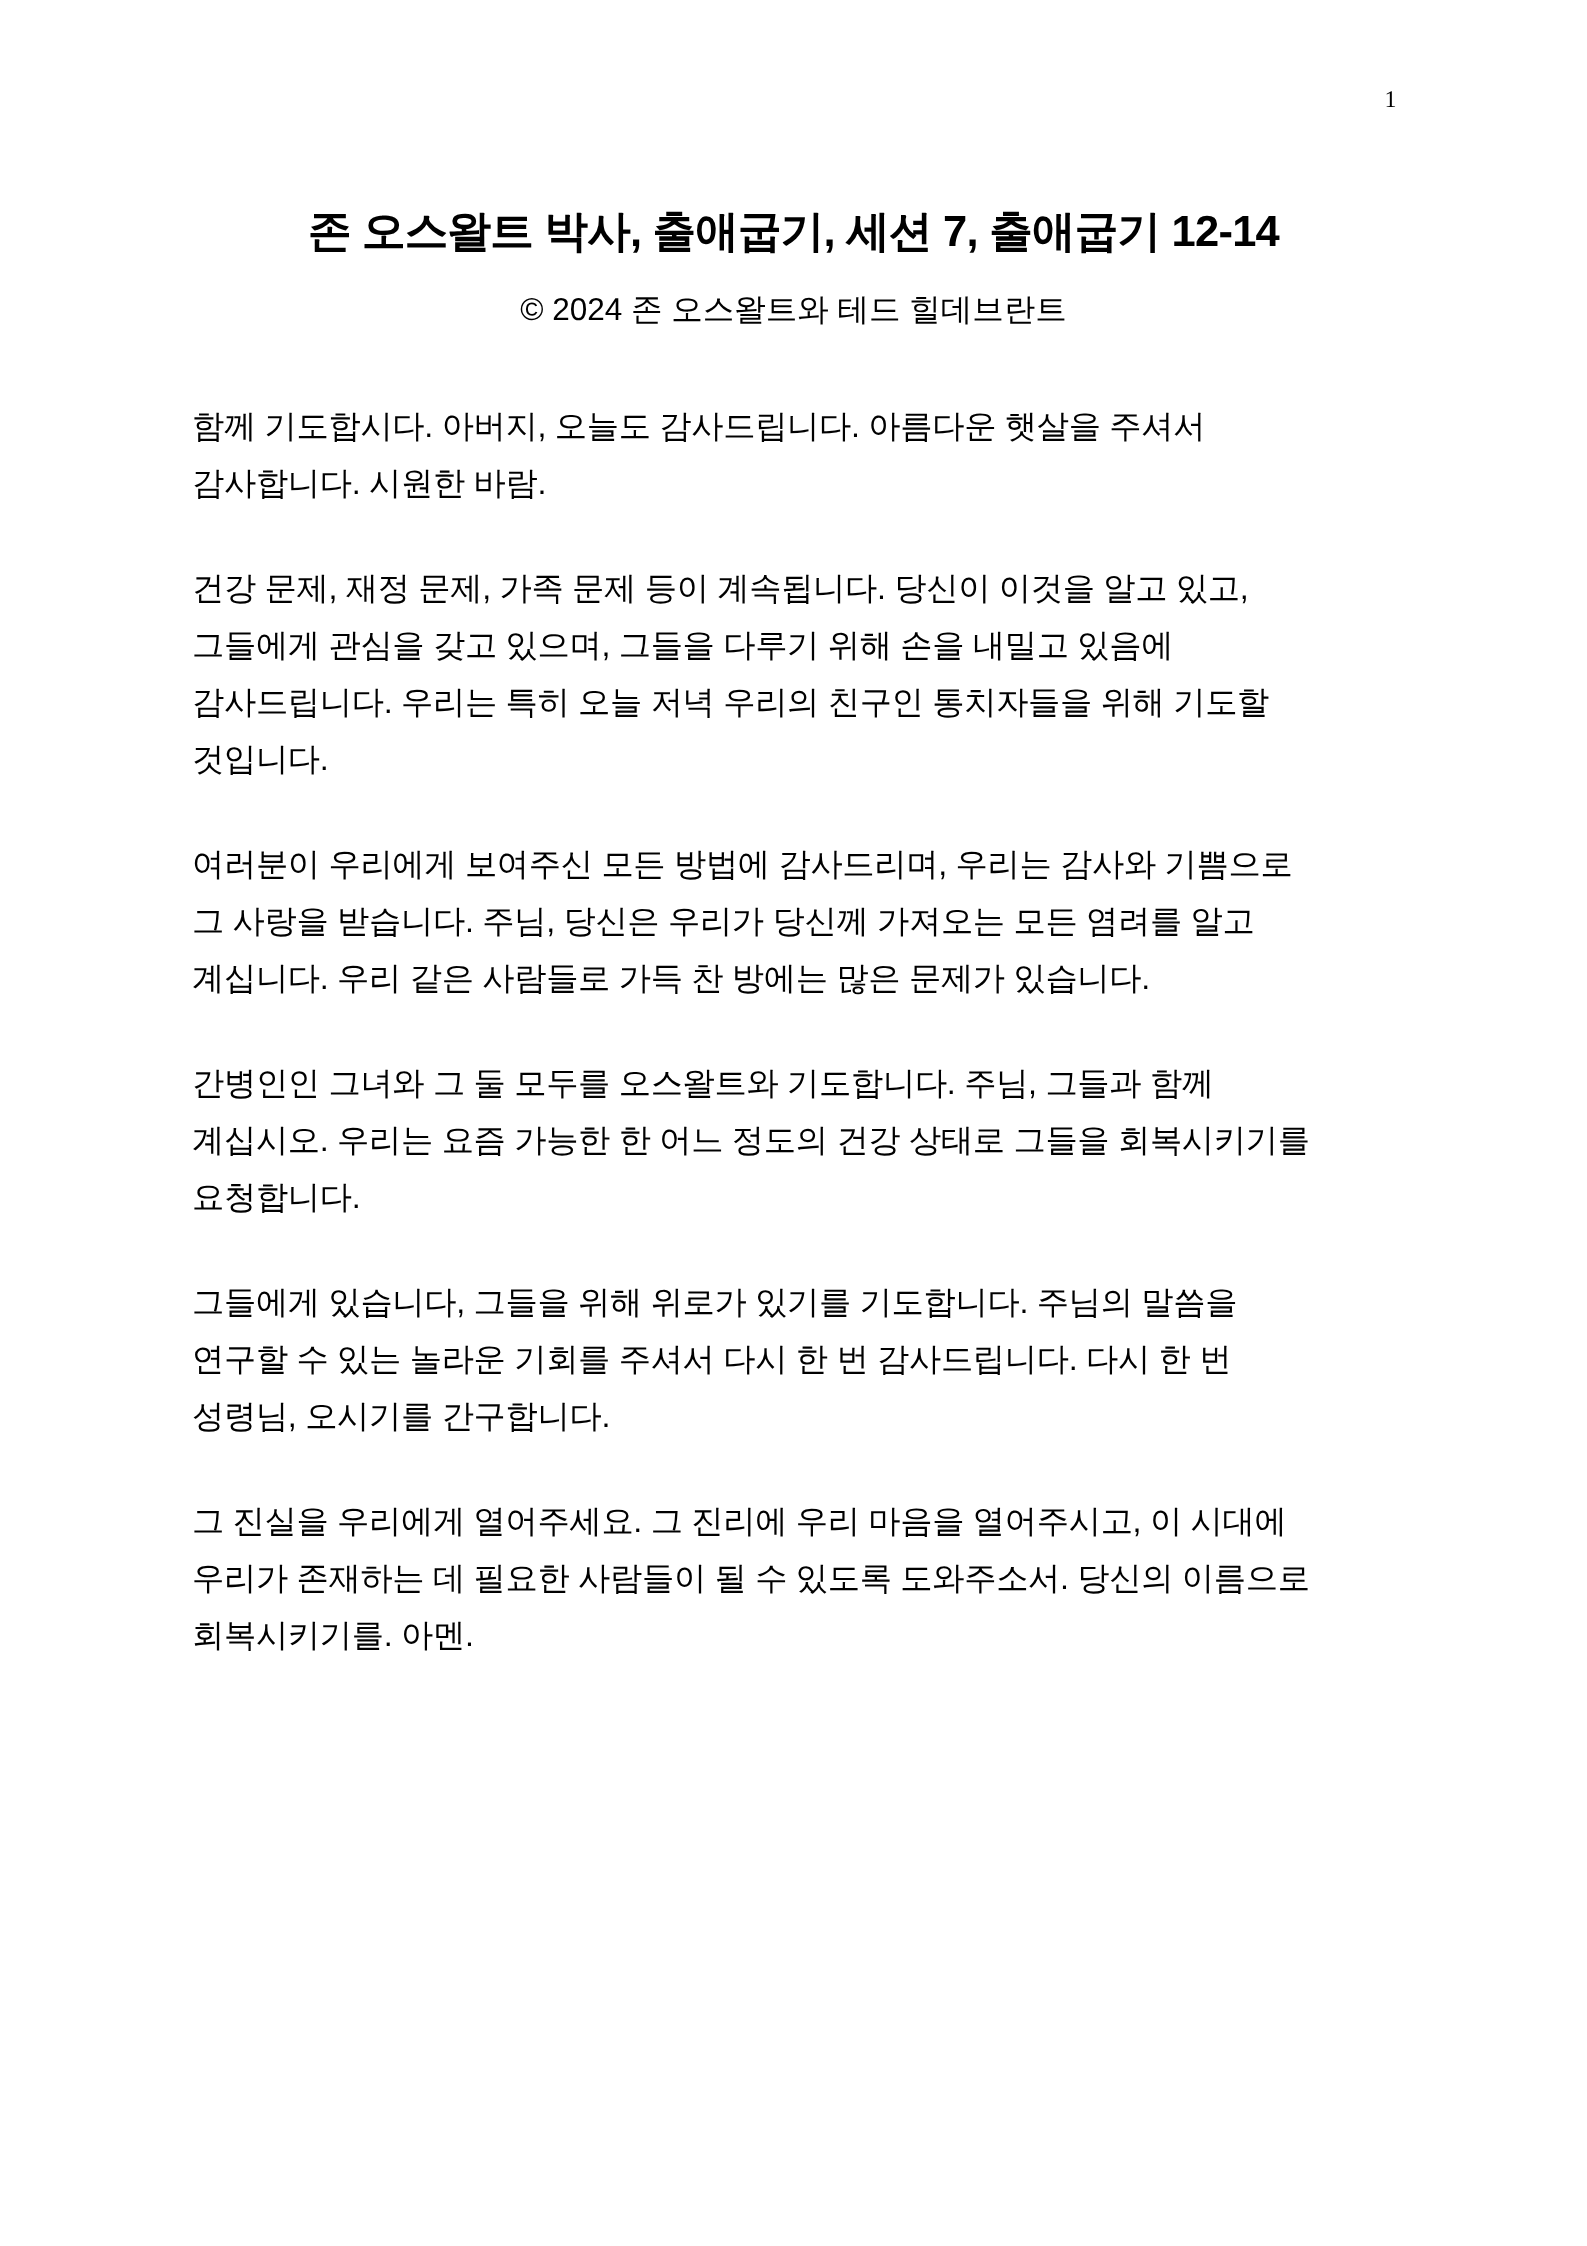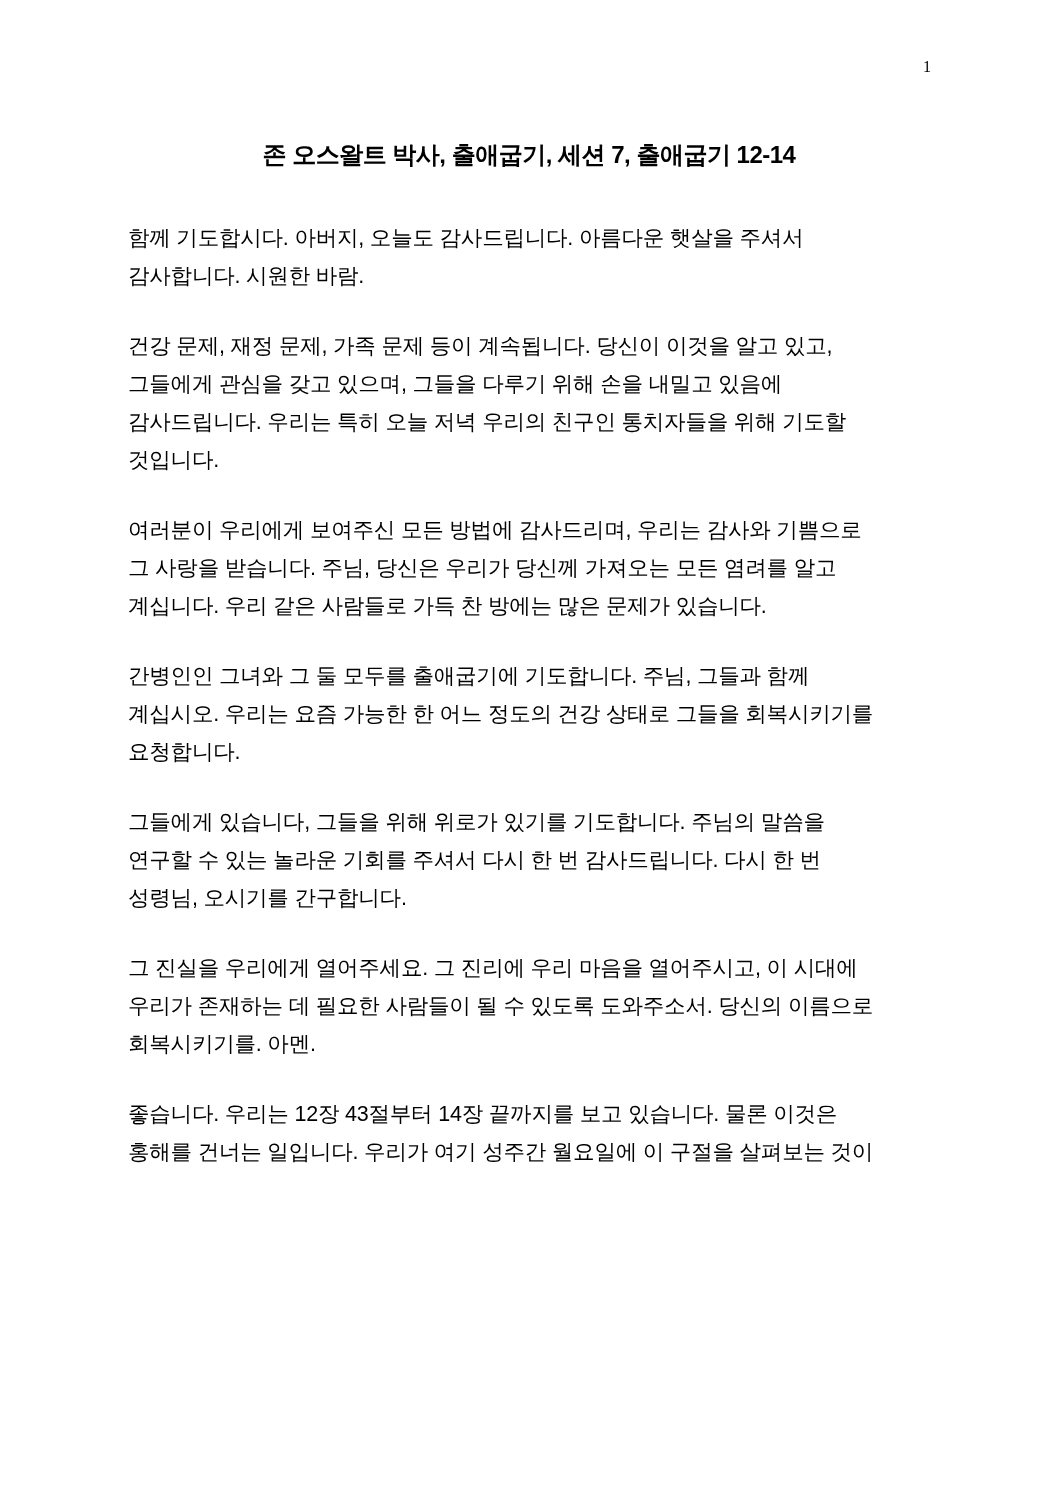--- a/index.html
+++ b/index.html
@@ -26,21 +26,21 @@
     color: #000000;
   }
   .content {
     position: absolute;
     left: 128px;
     right: 128px;
     top: 135px;
   }
   .doc-title {
     margin: 0;
-    font-size: 24px;
+    font-size: 29px;
     font-weight: bold;
     line-height: 40px;
     text-align: center;
     letter-spacing: -0.5px;
     white-space: nowrap;
   }
   .copyright {
     margin: 18px 0 0 0;
     font-size: 21px;
     line-height: 28px;
@@ -61,38 +61,37 @@
 <body>
 
 <div class="page">
 
   <div class="page-number">1</div>
 
   <div class="content">
 
     <h1 class="doc-title">존 오스왈트 박사, 출애굽기, 세션 7, 출애굽기 12-14</h1>
 
+    <div class="copyright">© 2024 존 오스왈트와 테드 힐데브란트</div>
 
     <div class="body-text">
       <p>함께 기도합시다. 아버지, 오늘도 감사드립니다. 아름다운 햇살을 주셔서
 감사합니다. 시원한 바람.</p>
       <p>건강 문제, 재정 문제, 가족 문제 등이 계속됩니다. 당신이 이것을 알고 있고,
 그들에게 관심을 갖고 있으며, 그들을 다루기 위해 손을 내밀고 있음에
 감사드립니다. 우리는 특히 오늘 저녁 우리의 친구인 통치자들을 위해 기도할
 것입니다.</p>
       <p>여러분이 우리에게 보여주신 모든 방법에 감사드리며, 우리는 감사와 기쁨으로
 그 사랑을 받습니다. 주님, 당신은 우리가 당신께 가져오는 모든 염려를 알고
 계십니다. 우리 같은 사람들로 가득 찬 방에는 많은 문제가 있습니다.</p>
-      <p>간병인인 그녀와 그 둘 모두를 출애굽기에 기도합니다. 주님, 그들과 함께
+      <p>간병인인 그녀와 그 둘 모두를 오스왈트와 기도합니다. 주님, 그들과 함께
 계십시오. 우리는 요즘 가능한 한 어느 정도의 건강 상태로 그들을 회복시키기를
 요청합니다.</p>
       <p>그들에게 있습니다, 그들을 위해 위로가 있기를 기도합니다. 주님의 말씀을
 연구할 수 있는 놀라운 기회를 주셔서 다시 한 번 감사드립니다. 다시 한 번
 성령님, 오시기를 간구합니다.</p>
       <p>그 진실을 우리에게 열어주세요. 그 진리에 우리 마음을 열어주시고, 이 시대에
 우리가 존재하는 데 필요한 사람들이 될 수 있도록 도와주소서. 당신의 이름으로
 회복시키기를. 아멘.</p>
-      <p>좋습니다. 우리는 12장 43절부터 14장 끝까지를 보고 있습니다. 물론 이것은
-홍해를 건너는 일입니다. 우리가 여기 성주간 월요일에 이 구절을 살펴보는 것이</p>
     </div>
 
   </div>
 </div>
 
 </body></html>

